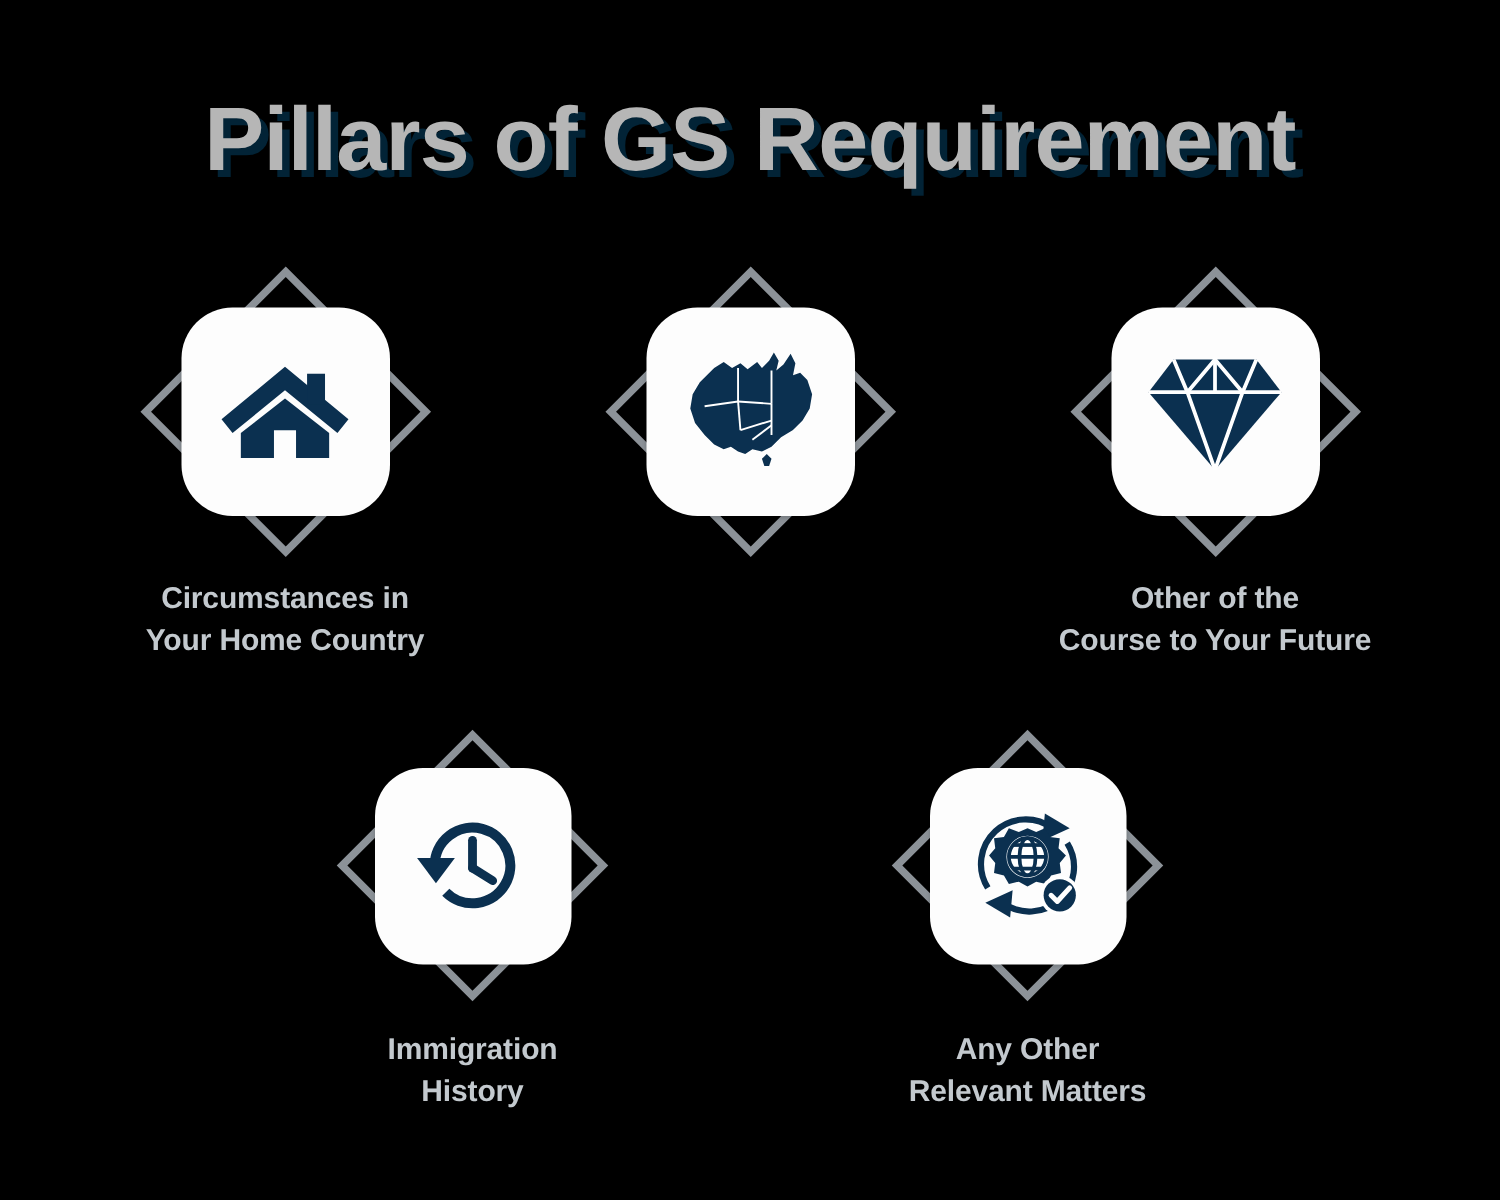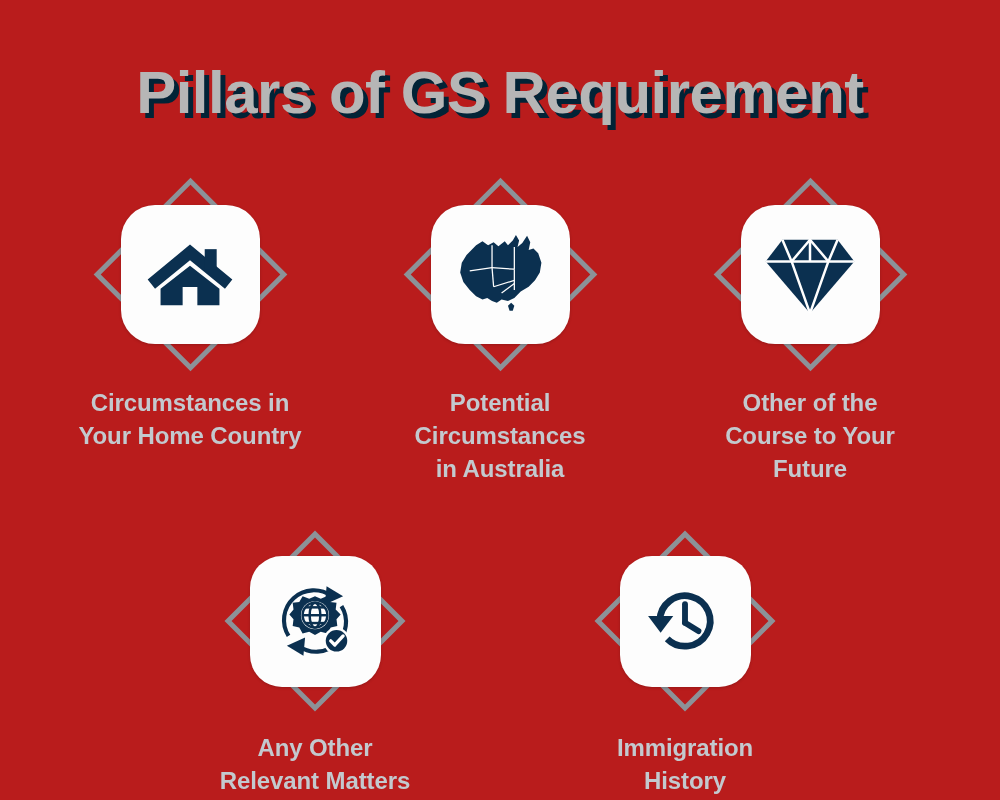--- a/index.html
+++ b/index.html
@@ -12,21 +12,21 @@
     overflow: hidden;
     background: #05304f;
     font-family: "Liberation Sans", sans-serif;
     -webkit-font-smoothing: antialiased;
   }
 
   #infographic {
     position: relative;
     width: 1000px;
     height: 800px;
-    background: #b91c1c;
+    background: #000000;
   }
 
   
   .title {
     position: absolute;
     top: 58px;
     left: 0;
     width: 1000px;
     text-align: center;
     font-size: 60px;
@@ -100,21 +100,21 @@
   }
   .row-bottom .tile {
     width: 131px; height: 131px; border-radius: 32px;
   }
 
   
   .label {
     margin-top: 6px;
     text-align: center;
     color: #c3c9ce;
-    font-size: 24px;
+    font-size: 20px;
     font-weight: bold;
     line-height: 1.38;
     letter-spacing: -0.1px;
     white-space: pre-line;
   }
   .row-bottom .label { margin-top: 10px; }
 </style>
 </head>
 <body>
 
@@ -162,22 +162,20 @@
                   <path d="M78 20 L78 48"></path>
                   <path d="M78 48 L78 74"></path>
                   <path d="M50 46 L52 70"></path>
                   <path d="M52 70 L78 62"></path>
                   <path d="M62 78 L78 66"></path>
                 </g>
               </g>
             </svg>
           </div>
         </div>
-        <div class="label">Potential Circumstances
-in Australia</div>
       </div>
 
       <div class="pillar">
         <div class="badge">
           <div class="diamond"></div>
           <div class="tile">
             <svg width="92" height="86" viewBox="0 0 110 102">
               <g fill="#0b3050">
                 <path d="M22 10 H88 L108 36 L55 98 L2 36 Z"></path>
               </g>
@@ -196,20 +194,40 @@
       </div>
 
     </div>
 
     <div class="row row-bottom">
 
       <div class="pillar">
         <div class="badge">
           <div class="diamond"></div>
           <div class="tile">
+            <svg width="84" height="84" viewBox="0 0 100 100">
+              <g fill="none" stroke="#0b3050" stroke-width="8">
+                <path d="M20 50 a30 30 0 1 1 8.8 21.2" stroke-linecap="butt"></path>
+              </g>
+              <path fill="#0b3050" d="M6 44 H36 L21 64 Z"></path>
+              <g stroke="#0b3050" stroke-width="7" stroke-linecap="round" fill="none">
+                <path d="M50 30 V52"></path>
+                <path d="M50 52 L66 62"></path>
+              </g>
+            </svg>
+          </div>
+        </div>
+        <div class="label">Immigration
+History</div>
+      </div>
+
+      <div class="pillar">
+        <div class="badge">
+          <div class="diamond"></div>
+          <div class="tile">
             <svg width="86" height="86" viewBox="0 0 104 104">
 
               <g fill="none" stroke="#0b3050" stroke-width="5">
                 <path d="M20 70 A36 36 0 0 1 72 22"></path>
                 <path d="M84 34 A36 36 0 0 1 32 82"></path>
               </g>
               <path fill="#0b3050" d="M66 10 L86 22 L64 32 Z"></path>
               <path fill="#0b3050" d="M38 94 L18 82 L40 72 Z"></path>
 
               <g fill="#0b3050">
@@ -230,35 +248,15 @@
               <circle cx="78" cy="76" r="16" fill="#ffffff"></circle>
               <circle cx="78" cy="76" r="13" fill="#0b3050"></circle>
               <path d="M71 76 L76 81 L86 70" fill="none" stroke="#ffffff" stroke-width="4" stroke-linecap="round" stroke-linejoin="round"></path>
             </svg>
           </div>
         </div>
         <div class="label">Any Other
 Relevant Matters</div>
       </div>
 
-      <div class="pillar">
-        <div class="badge">
-          <div class="diamond"></div>
-          <div class="tile">
-            <svg width="84" height="84" viewBox="0 0 100 100">
-              <g fill="none" stroke="#0b3050" stroke-width="8">
-                <path d="M20 50 a30 30 0 1 1 8.8 21.2" stroke-linecap="butt"></path>
-              </g>
-              <path fill="#0b3050" d="M6 44 H36 L21 64 Z"></path>
-              <g stroke="#0b3050" stroke-width="7" stroke-linecap="round" fill="none">
-                <path d="M50 30 V52"></path>
-                <path d="M50 52 L66 62"></path>
-              </g>
-            </svg>
-          </div>
-        </div>
-        <div class="label">Immigration
-History</div>
-      </div>
-
     </div>
   </div>
 </div>
 
 </body></html>

